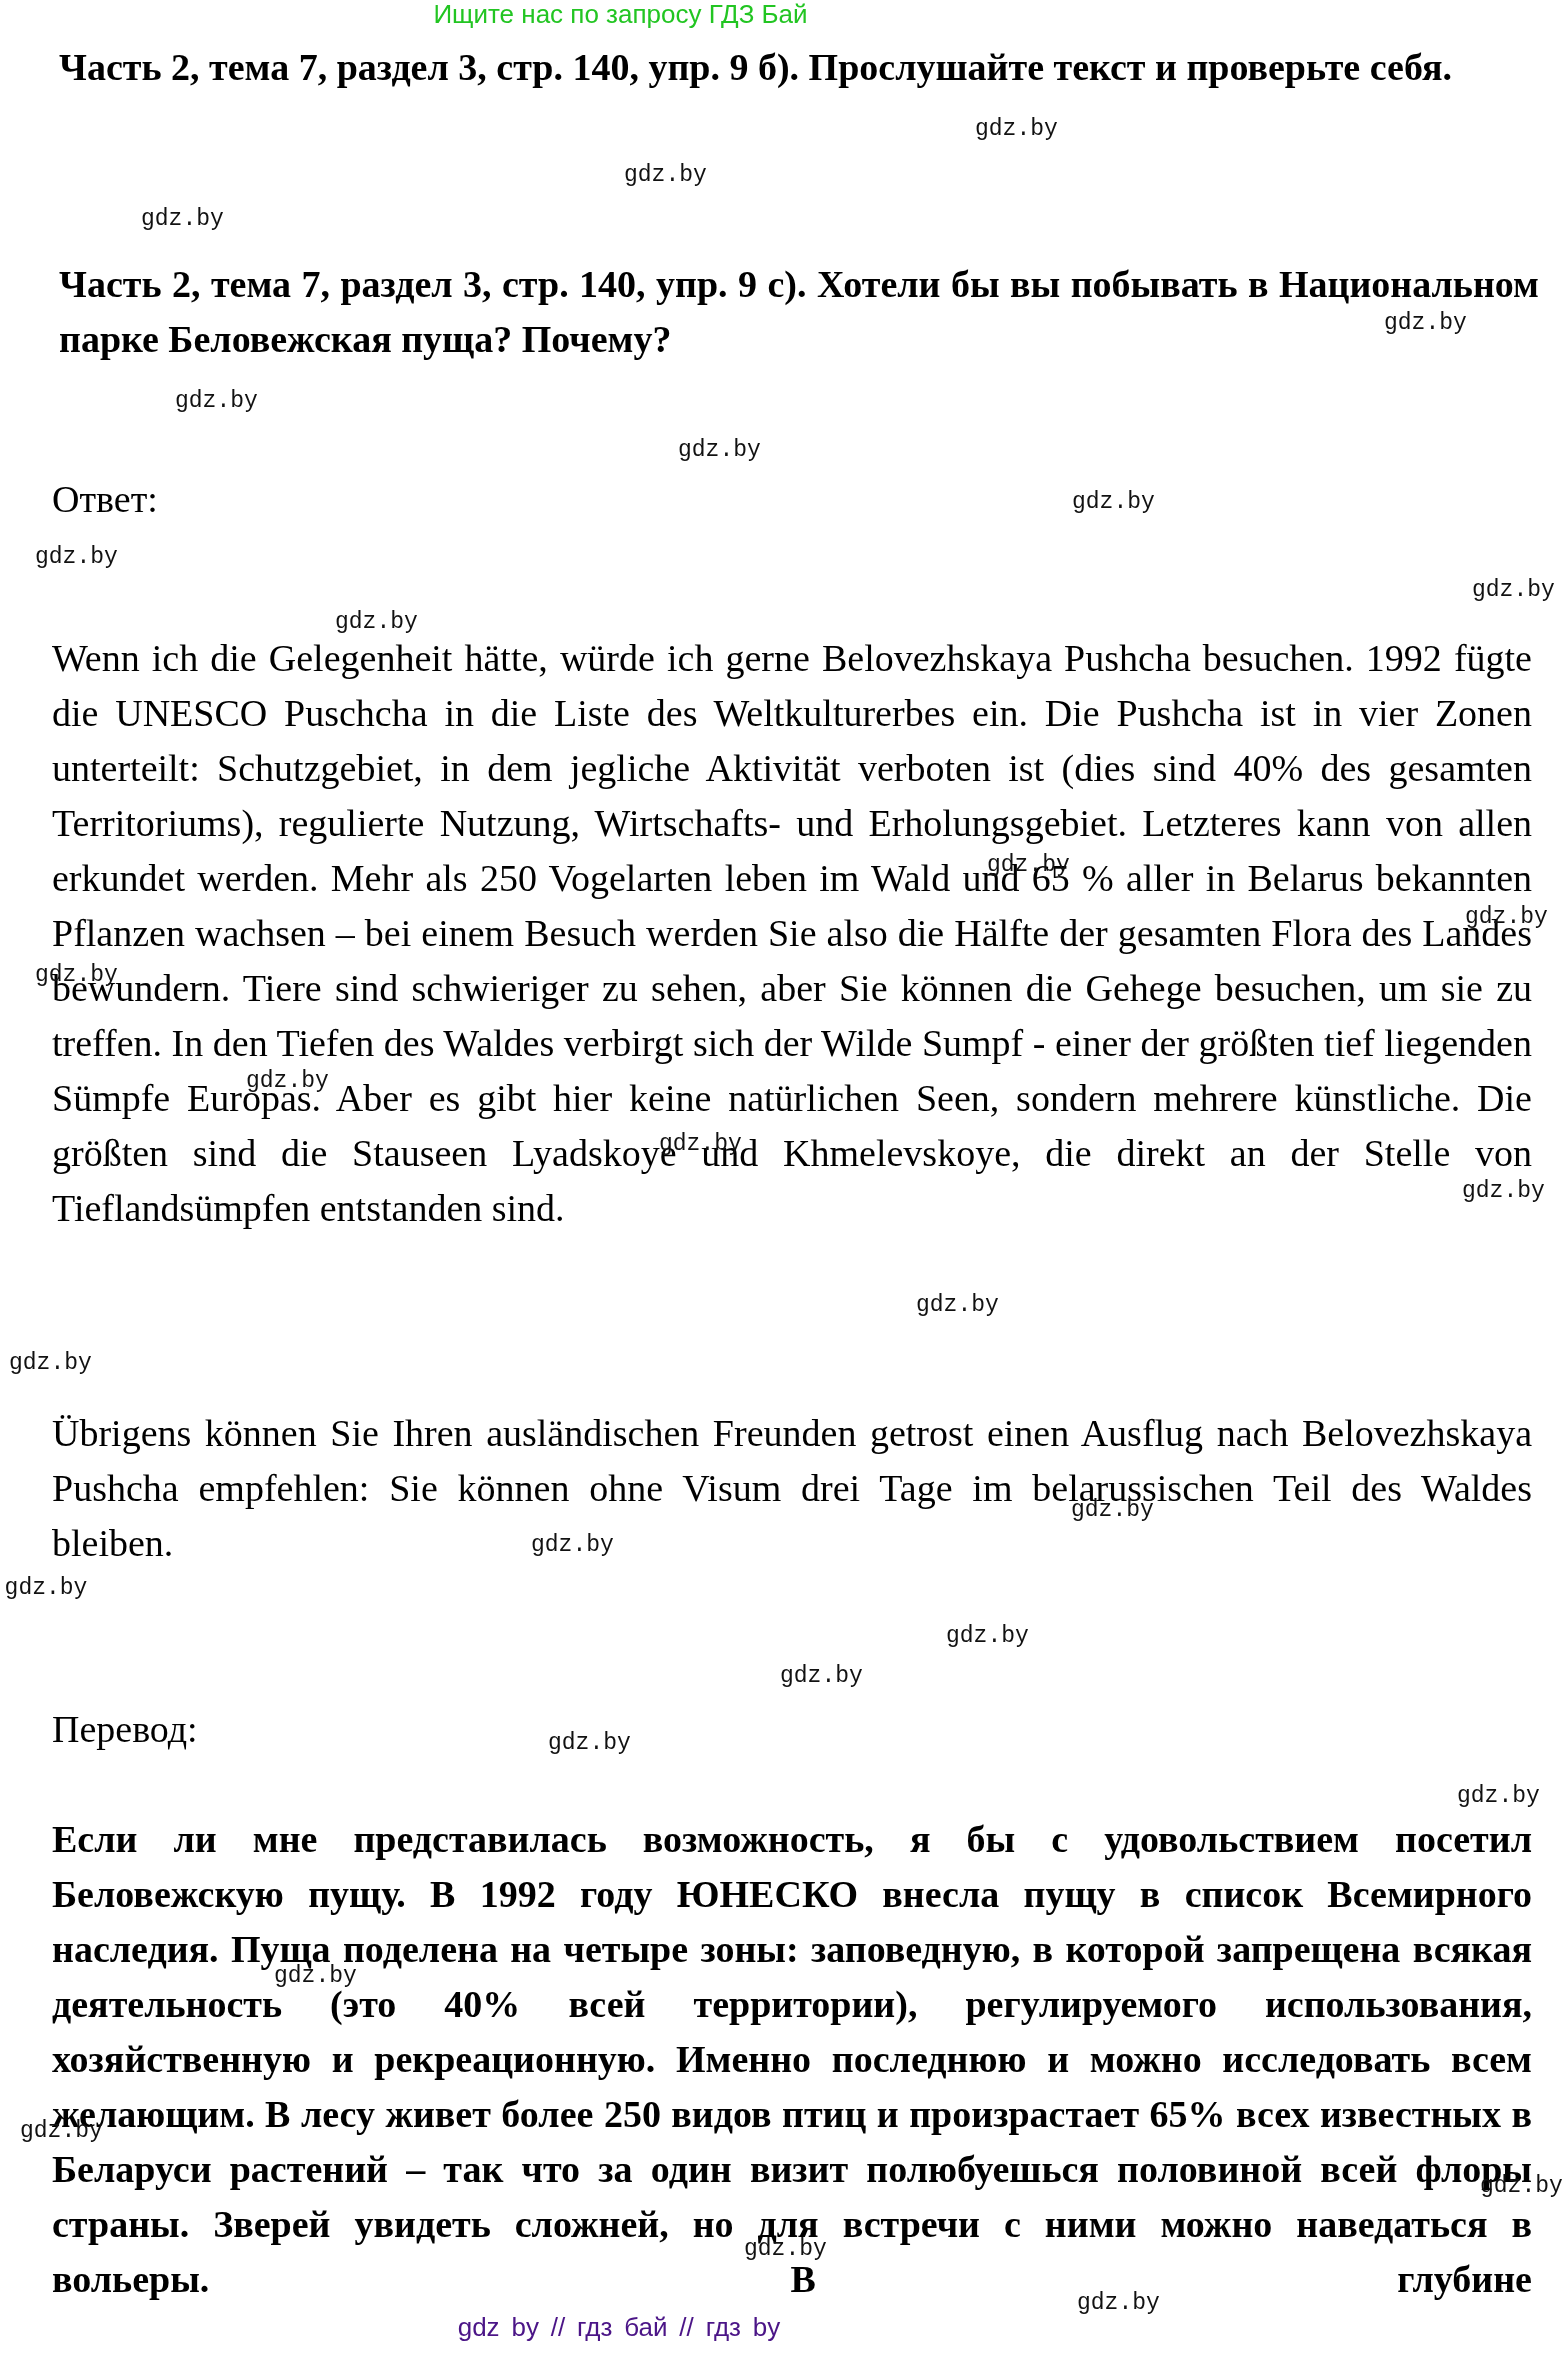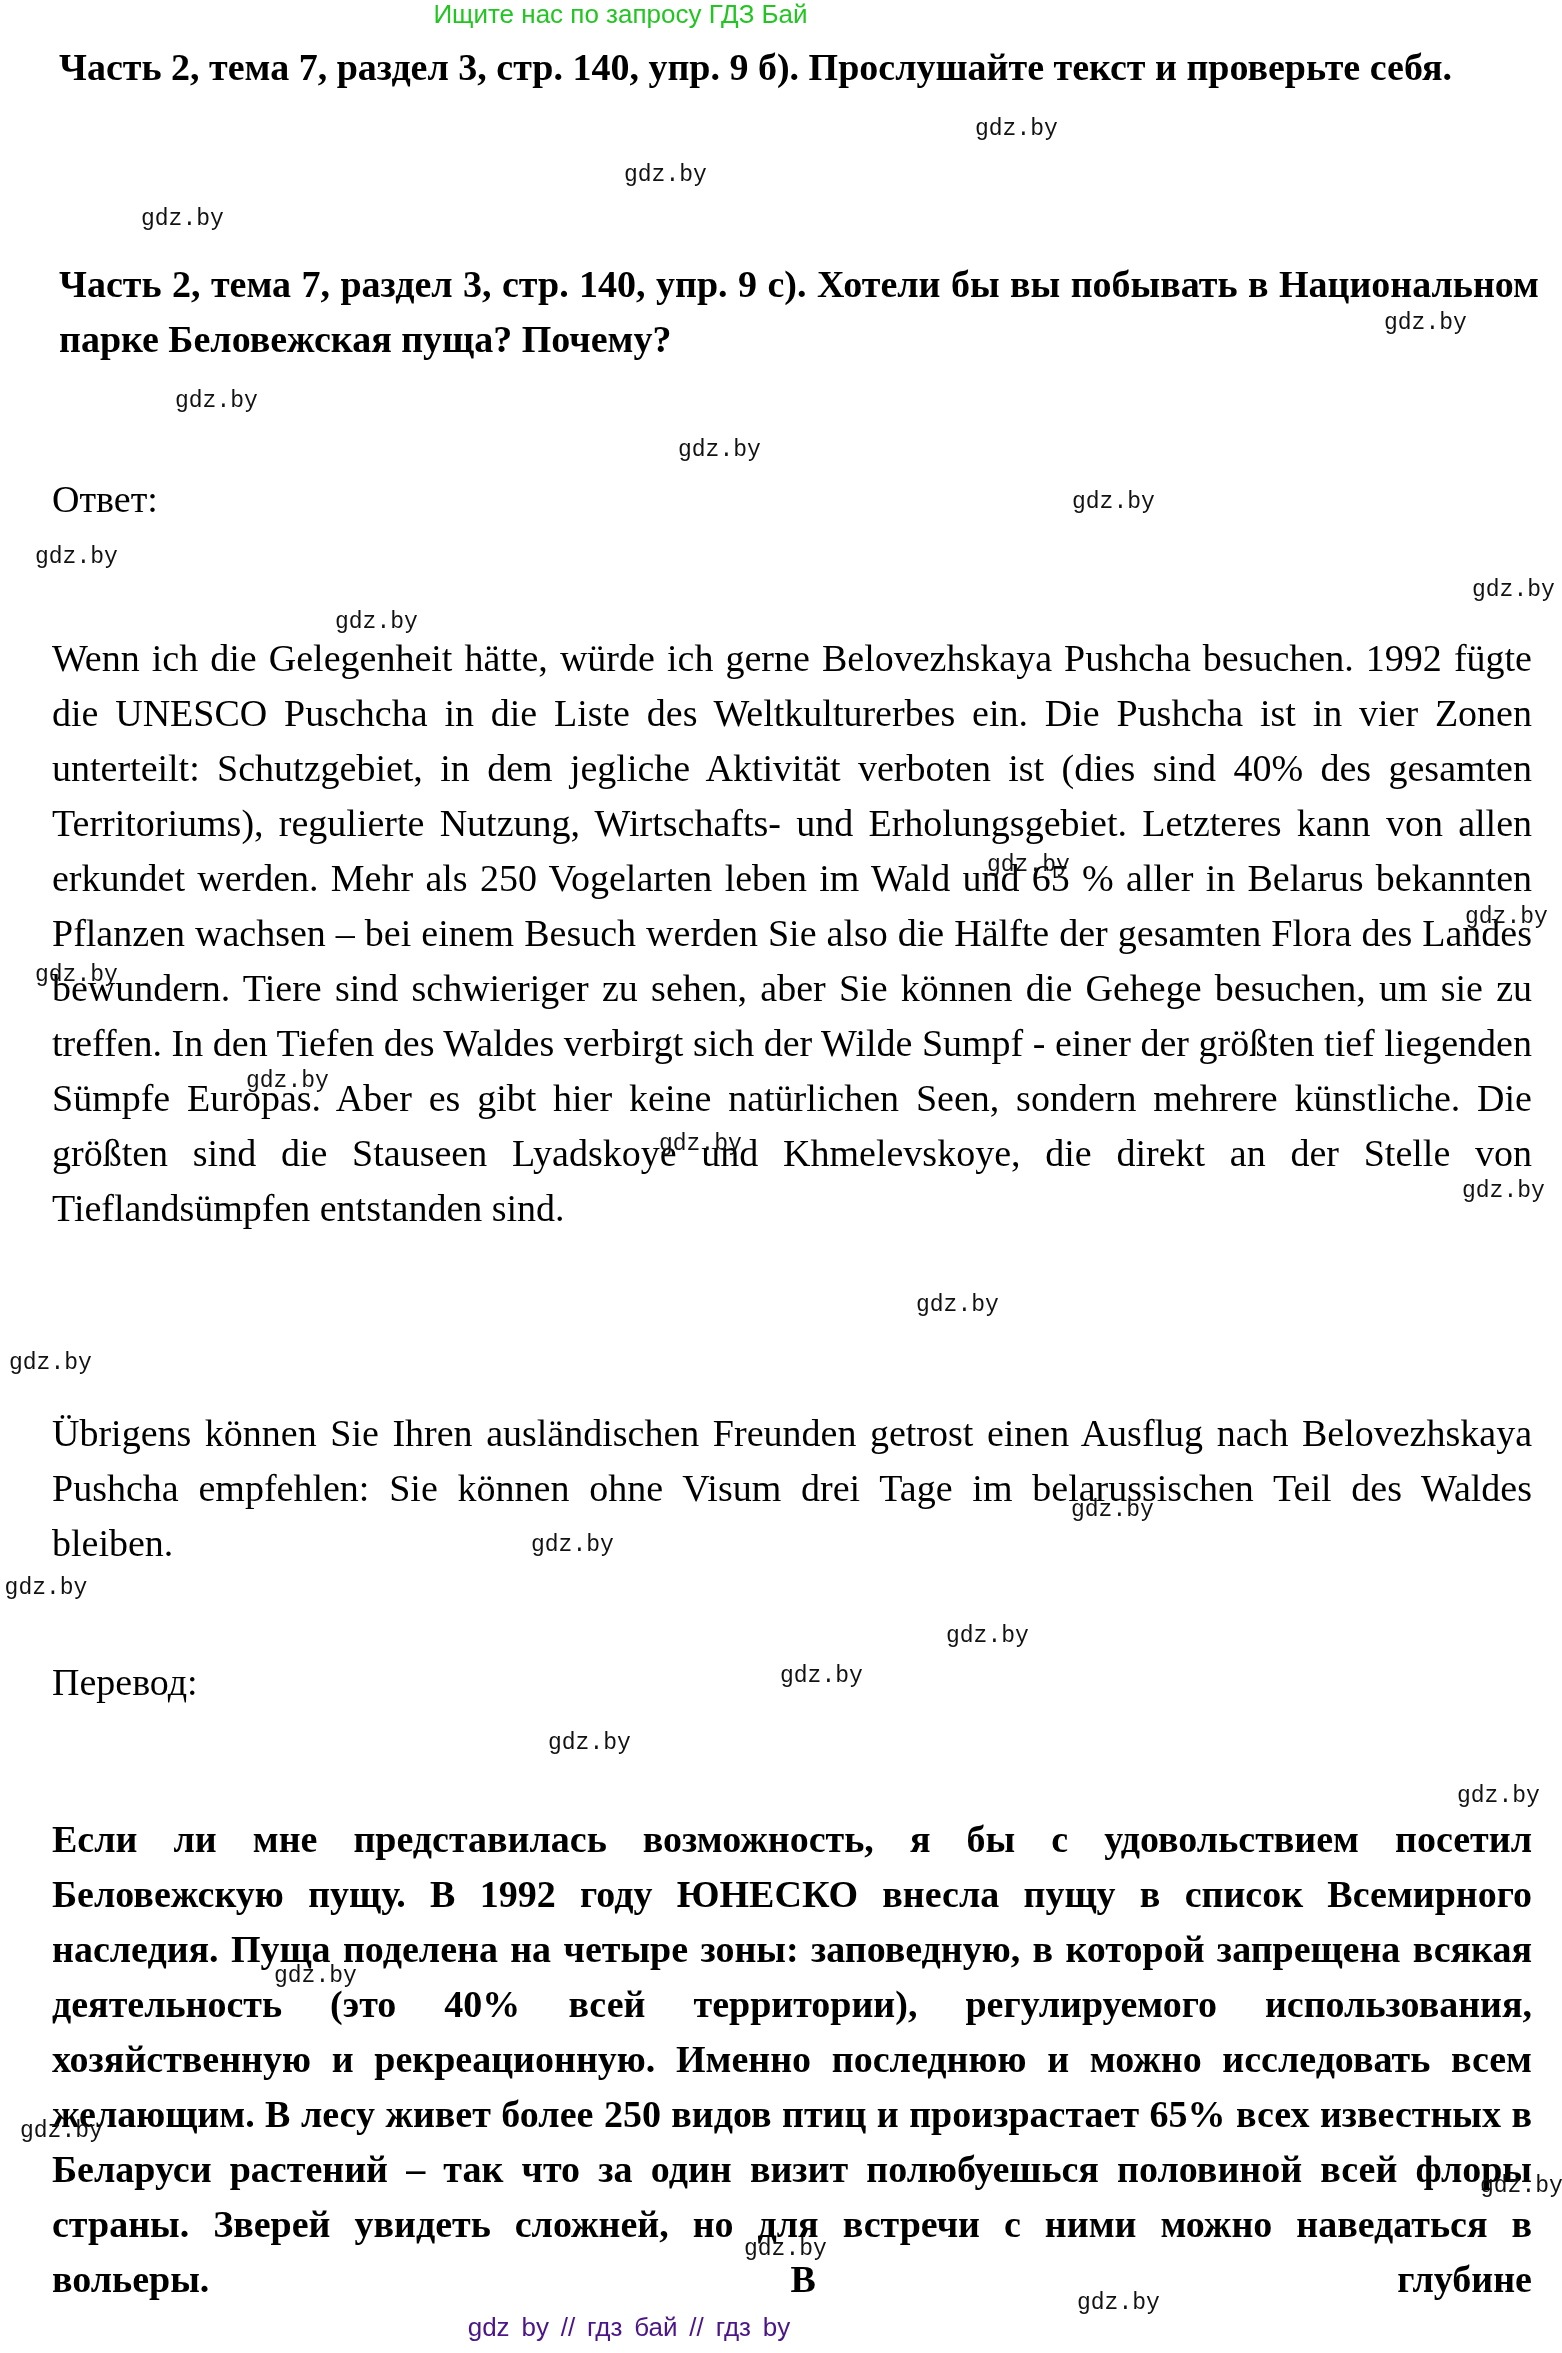--- a/index.html
+++ b/index.html
@@ -58,21 +58,21 @@
       position: absolute;
       font-family: Liberation Mono, monospace;
       font-size: 23px;
       line-height: 24px;
       color: #111111;
       white-space: nowrap;
     }
     .footer {
       position: absolute;
       top: 2312px;
-      left: 10px;
+      left: 0;
       width: 1238px;
       text-align: center;
       font-family: "Liberation Sans", "DejaVu Sans", sans-serif;
       font-size: 26px;
       line-height: 30px;
       color: #4b1587;
       word-spacing: 4.6px;
     }
     .footer a { color: inherit; text-decoration: none; }
   </style>
@@ -84,21 +84,21 @@
 <div class="heading" style="top:40px;">Часть 2, тема 7, раздел 3, стр. 140, упр. 9 б). Прослушайте текст и проверьте себя.</div>
 
 <div class="heading" style="top:257px;">Часть 2, тема 7, раздел 3, стр. 140, упр. 9 с). Хотели бы вы побывать в Национальном парке Беловежская пуща? Почему?</div>
 
 <div class="label" style="top:476px;">Ответ:</div>
 
 <div class="para" style="top:631px;">Wenn ich die Gelegenheit hätte, würde ich gerne Belovezhskaya Pushcha besuchen. 1992 fügte die UNESCO Puschcha in die Liste des Weltkulturerbes ein. Die Pushcha ist in vier Zonen unterteilt: Schutzgebiet, in dem jegliche Aktivität verboten ist (dies sind 40% des gesamten Territoriums), regulierte Nutzung, Wirtschafts- und Erholungsgebiet. Letzteres kann von allen erkundet werden. Mehr als 250 Vogelarten leben im Wald und 65 % aller in Belarus bekannten Pflanzen wachsen – bei einem Besuch werden Sie also die Hälfte der gesamten Flora des Landes bewundern. Tiere sind schwieriger zu sehen, aber Sie können die Gehege besuchen, um sie zu treffen. In den Tiefen des Waldes verbirgt sich der Wilde Sumpf - einer der größten tief liegenden Sümpfe Europas. Aber es gibt hier keine natürlichen Seen, sondern mehrere künstliche. Die größten sind die Stauseen Lyadskoye und Khmelevskoye, die direkt an der Stelle von Tieflandsümpfen entstanden sind.</div>
 
 <div class="para" style="top:1406px;">Übrigens können Sie Ihren ausländischen Freunden getrost einen Ausflug nach Belovezhskaya Pushcha empfehlen: Sie können ohne Visum drei Tage im belarussischen Teil des Waldes bleiben.</div>
 
-<div class="label" style="top:1659px;">Перевод:</div>
+<div class="label" style="top:1706px;">Перевод:</div>
 
 <div class="para para-last-justify" style="top:1812px;">Если ли мне представилась возможность, я бы с удовольствием посетил Беловежскую пущу. В 1992 году ЮНЕСКО внесла пущу в список Всемирного наследия. Пуща поделена на четыре зоны: заповедную, в которой запрещена всякая деятельность (это 40% всей территории), регулируемого использования, хозяйственную и рекреационную. Именно последнюю и можно исследовать всем желающим. В лесу живет более 250 видов птиц и произрастает 65% всех известных в Беларуси растений – так что за один визит полюбуешься половиной всей флоры страны. Зверей увидеть сложней, но для встречи с ними можно наведаться в вольеры. В глубине</div>
 
 <div id="watermarks">
     <span class="wm" style="left: 975px; top: 117px;">gdz.by</span>
     <span class="wm" style="left: 624px; top: 163px;">gdz.by</span>
     <span class="wm" style="left: 141px; top: 207px;">gdz.by</span>
     <span class="wm" style="left: 1384px; top: 311px;">gdz.by</span>
     <span class="wm" style="left: 175px; top: 389px;">gdz.by</span>
     <span class="wm" style="left: 678px; top: 438px;">gdz.by</span>

